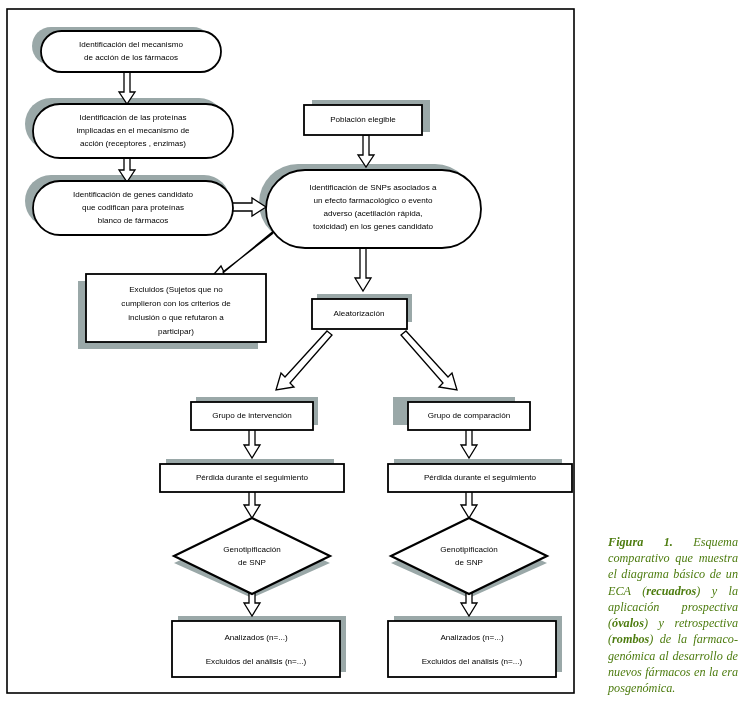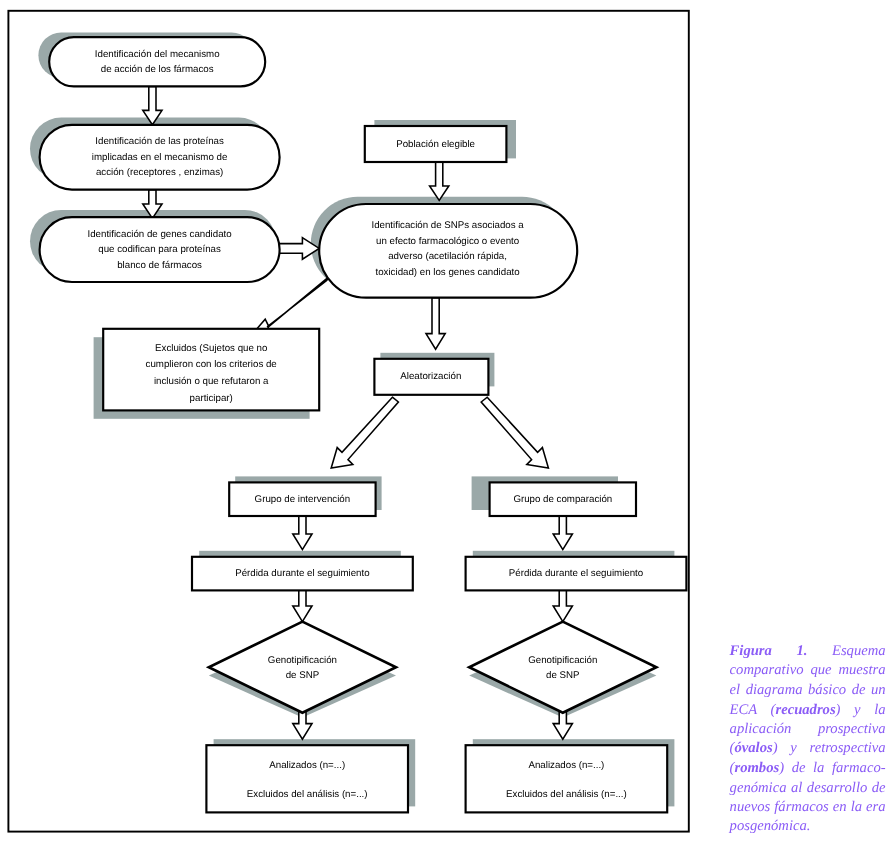--- a/index.html
+++ b/index.html
@@ -37,21 +37,21 @@
   }
   .caption {
     position: absolute;
     left: 608px;
     top: 534px;
     width: 130px;
     font-family: "Liberation Serif", serif;
     font-style: italic;
     font-size: 12.2px;
     line-height: 1.33;
-    color: #8b5cf6;
+    color: #4d7c0f;
     text-align: justify;
     text-justify: inter-word;
   }
   .caption b {
     font-weight: bold;
     font-style: italic;
   }
 </style>
 </head>
 <body>

